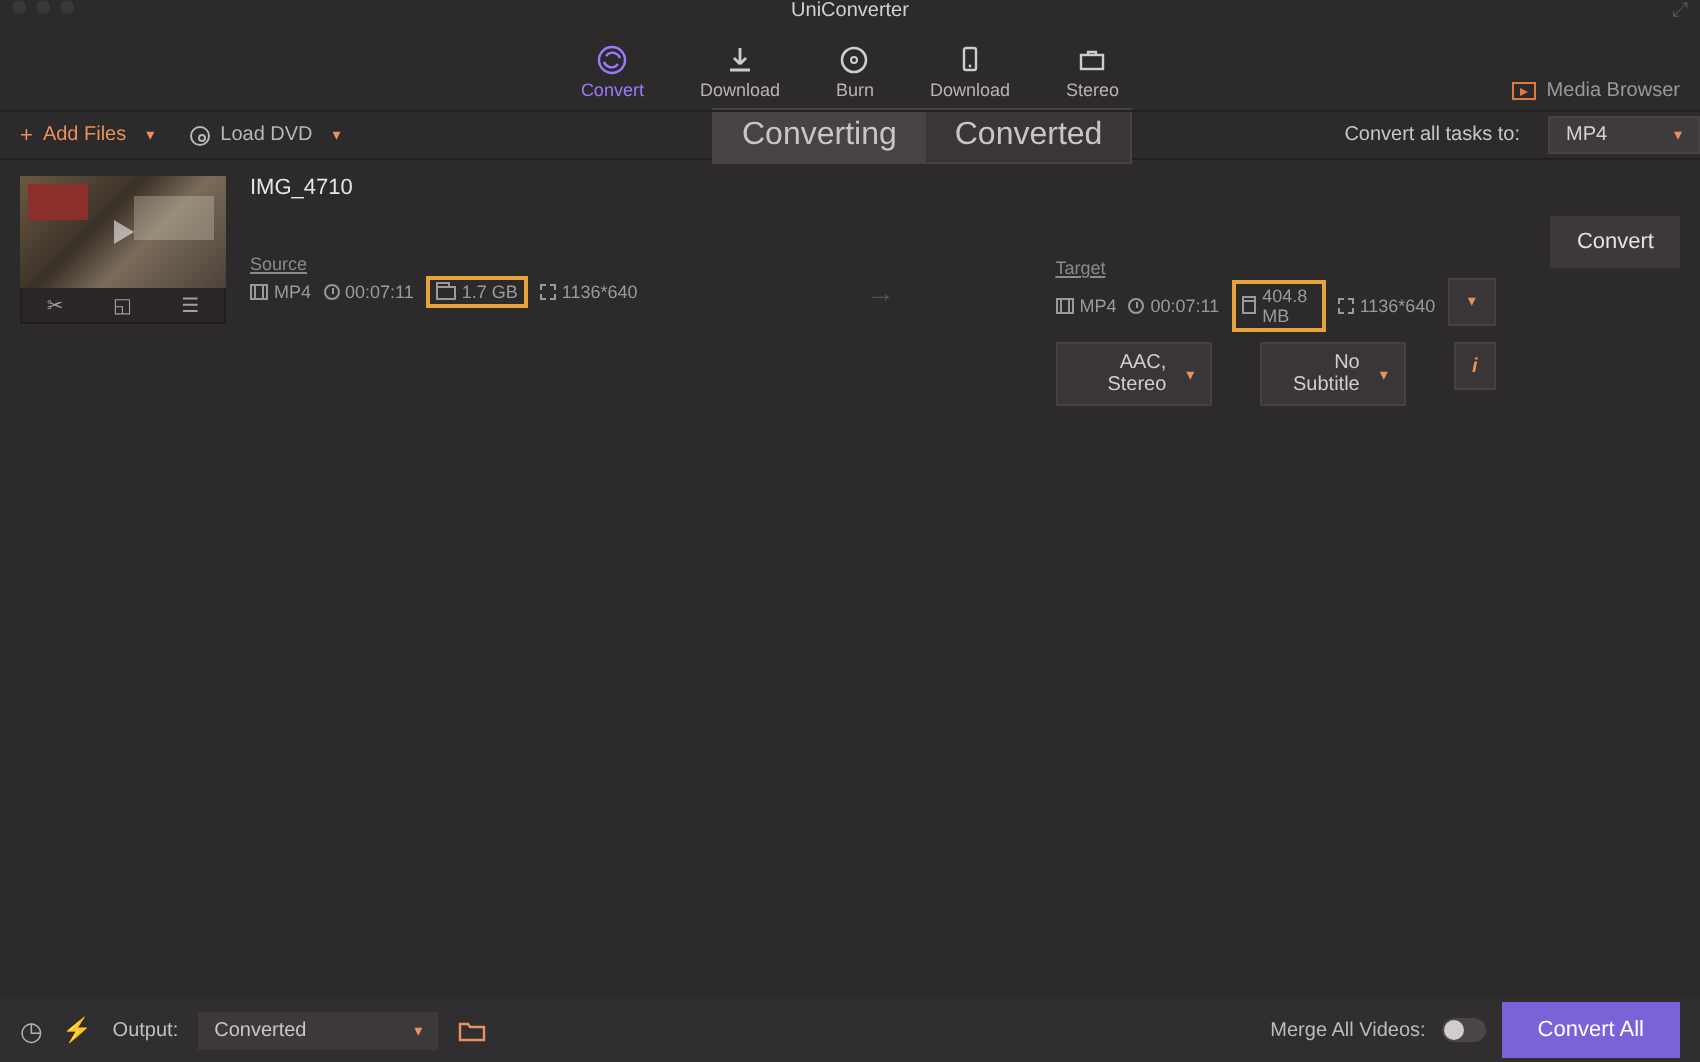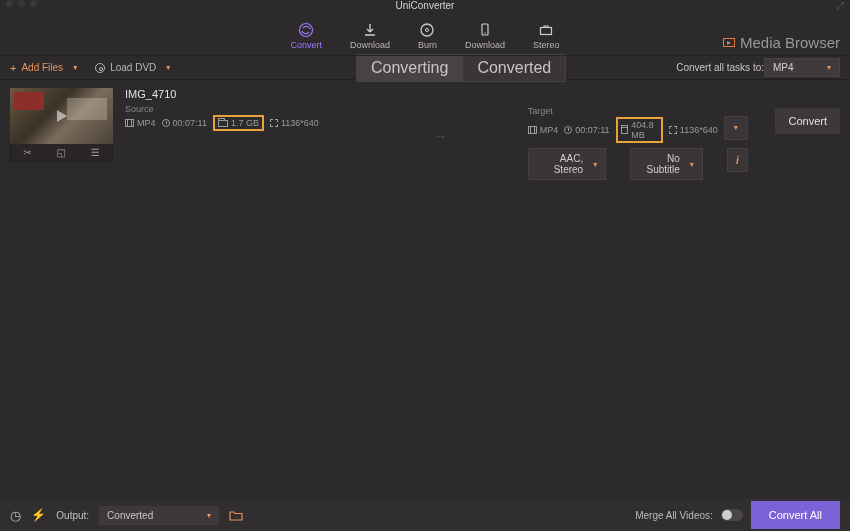--- a/index.html
+++ b/index.html
@@ -8,57 +8,57 @@
   .titlebar .dots { position: absolute; left: 6px; display: flex; gap: 5px; }
   .titlebar .dot { width: 7px; height: 7px; border-radius: 50%; background: #3a3739; }
   .win-title { font-size: 10px; color: #d4d1d3; }
   .win-expand { position: absolute; right: 6px; color: #5a5759; font-size: 10px;}
 
   .toolbar { height: 36px; display: flex; align-items: flex-start; justify-content: center; position: relative; border-bottom: 1px solid #252224; padding-top: 2px;}
   .toolbar-group { display: flex; gap: 28px; }
   .tb-item { display: flex; flex-direction: column; align-items: center; gap: 2px; cursor: pointer; font-size: 9px; color: #b8b4b6; }
   .tb-item.active { color: #9f78ff; }
   .tb-ico { width: 16px; height: 16px; display: flex; align-items: center; justify-content: center; }
-  .media-browser { position: absolute; right: 10px; bottom: 4px; display: flex; align-items: center; gap: 5px; color: #999; font-size: 15px; cursor: pointer; text-align: right;}
+  .media-browser { position: absolute; right: 10px; bottom: 4px; display: flex; align-items: center; gap: 5px; color: #999; font-size: 10px; cursor: pointer; text-align: right;}
   .mb-ico { width: 12px; height: 9px; border: 1px solid #e27a3e; position: relative; }
   .mb-ico::after { content:''; position:absolute; left:3px; top:2px; width:0;height:0;border-left:4px solid #e27a3e;border-top:2.5px solid transparent;border-bottom:2.5px solid transparent;}
 
   .subbar { height: 24px; background: #2d2a2c; display: flex; align-items: center; border-bottom: 1px solid #211e20;}
   .sb-left { display: flex; align-items: center; gap: 6px; padding-left: 10px; flex: 0 0 356px;}
   .add-btn { display: flex; align-items: center; gap: 5px; color: #e8915a; cursor: pointer; font-size: 10px;}
   .plus-ico { font-size: 11px; }
   .chev { color: #e8915a; font-size: 8px; padding: 0 4px; cursor: pointer;}
   .load-dvd { display: flex; align-items: center; gap: 5px; margin-left: 8px; cursor: pointer; font-size: 10px; color:#b9b6b8;}
   .disc-ico { width: 10px; height: 10px; border: 1px solid #b9b6b8; border-radius: 50%; position: relative;}
   .disc-ico::after{content:'';position:absolute;left:3px;top:3px;width:2px;height:2px;border:1px solid #b9b6b8;border-radius:50%;}
 
   .sb-center { display:flex; align-items:center; justify-content:center; }
   .seg { display:flex; }
   .seg-btn { background:#3a3638; color:#c8c5c7; font-size:16px; padding: 4px 14px; border:1px solid #474345; cursor:pointer;}
   .seg-btn.active { background:#474345; }
   .seg-btn:first-child { border-right:none;}
 
-  .sb-right { margin-left:auto; display:flex; align-items:center; gap:0; padding-right:10px; font-size:10px;}
+  .sb-right { margin-left:auto; display:flex; align-items:center; gap:14px; font-size:10px;}
   .fmt-select { background:#3f3b3d; color:#d4d1d3; padding: 3px 8px; min-width: 76px; display:flex; align-items:center; justify-content:space-between; cursor:pointer; border:1px solid #474345;}
   .fmt-chev { color:#e8915a; font-size:8px;}
 
   .content { height: calc(531px - 20px - 36px - 24px - 32px); overflow:auto; }
 
   .file-row { display:flex; padding: 8px 10px 0 10px; }
   .thumb-col { width: 103px; }
   .thumb { width:103px; height:56px; background: linear-gradient(135deg,#6b5a42 0,#3a3127 40%,#7a6c5b 60%,#4b4239 100%); position:relative; overflow:hidden;}
   .thumb::before{content:'';position:absolute;left:4px;top:4px;width:30px;height:18px;background:#8c2f2a;}
   .thumb::after{content:'';position:absolute;right:6px;top:10px;width:40px;height:22px;background:rgba(210,200,180,.35);}
   .play-ov { position:absolute; left:50%; top:50%; transform:translate(-50%,-50%); width:0;height:0;border-left:10px solid rgba(255,255,255,.55);border-top:6px solid transparent;border-bottom:6px solid transparent;}
   .thumb-tools { display:flex; background:#2a2628; height:18px; align-items:center; justify-content:space-around; border:1px solid #211e20; border-top:none;}
   .tt { color:#a19ea0; font-size:10px; cursor:pointer;}
 
   .src-col { flex:0 0 240px; padding-left: 12px; }
   .file-name { font-size:11px; color:#e6e3e5; margin-top:0px;}
-  .sec-label { font-size:9px; color:#8c898b; margin-top: 4px;}
+  .sec-label { font-size:9px; color:#8c898b; margin-top: 27px; text-decoration: underline;}
   .meta { display:flex; align-items:center; gap:6px; margin-top:4px; font-size:9px; color:#9c999b;}
   .m-ico { display:inline-flex; align-items:center; gap:3px;}
   .film-ico { width:9px; height:8px; border:1px solid #9c999b; position:relative;}
   .film-ico::before,.film-ico::after{content:'';position:absolute;width:1px;height:100%;background:#9c999b;}
   .film-ico::before{left:1px;} .film-ico::after{right:1px;}
   .clock-ico { width:8px;height:8px;border:1px solid #9c999b;border-radius:50%;position:relative;}
   .clock-ico::after{content:'';position:absolute;left:3px;top:1px;width:1px;height:3px;background:#9c999b;}
   .folder-ico{ width:10px;height:7px;border:1px solid #9c999b;position:relative;}
   .folder-ico::before{content:'';position:absolute;left:-1px;top:-3px;width:5px;height:2px;border:1px solid #9c999b;border-bottom:none;}
   .dim-ico { width:8px;height:8px;border:1px dashed #9c999b;}

